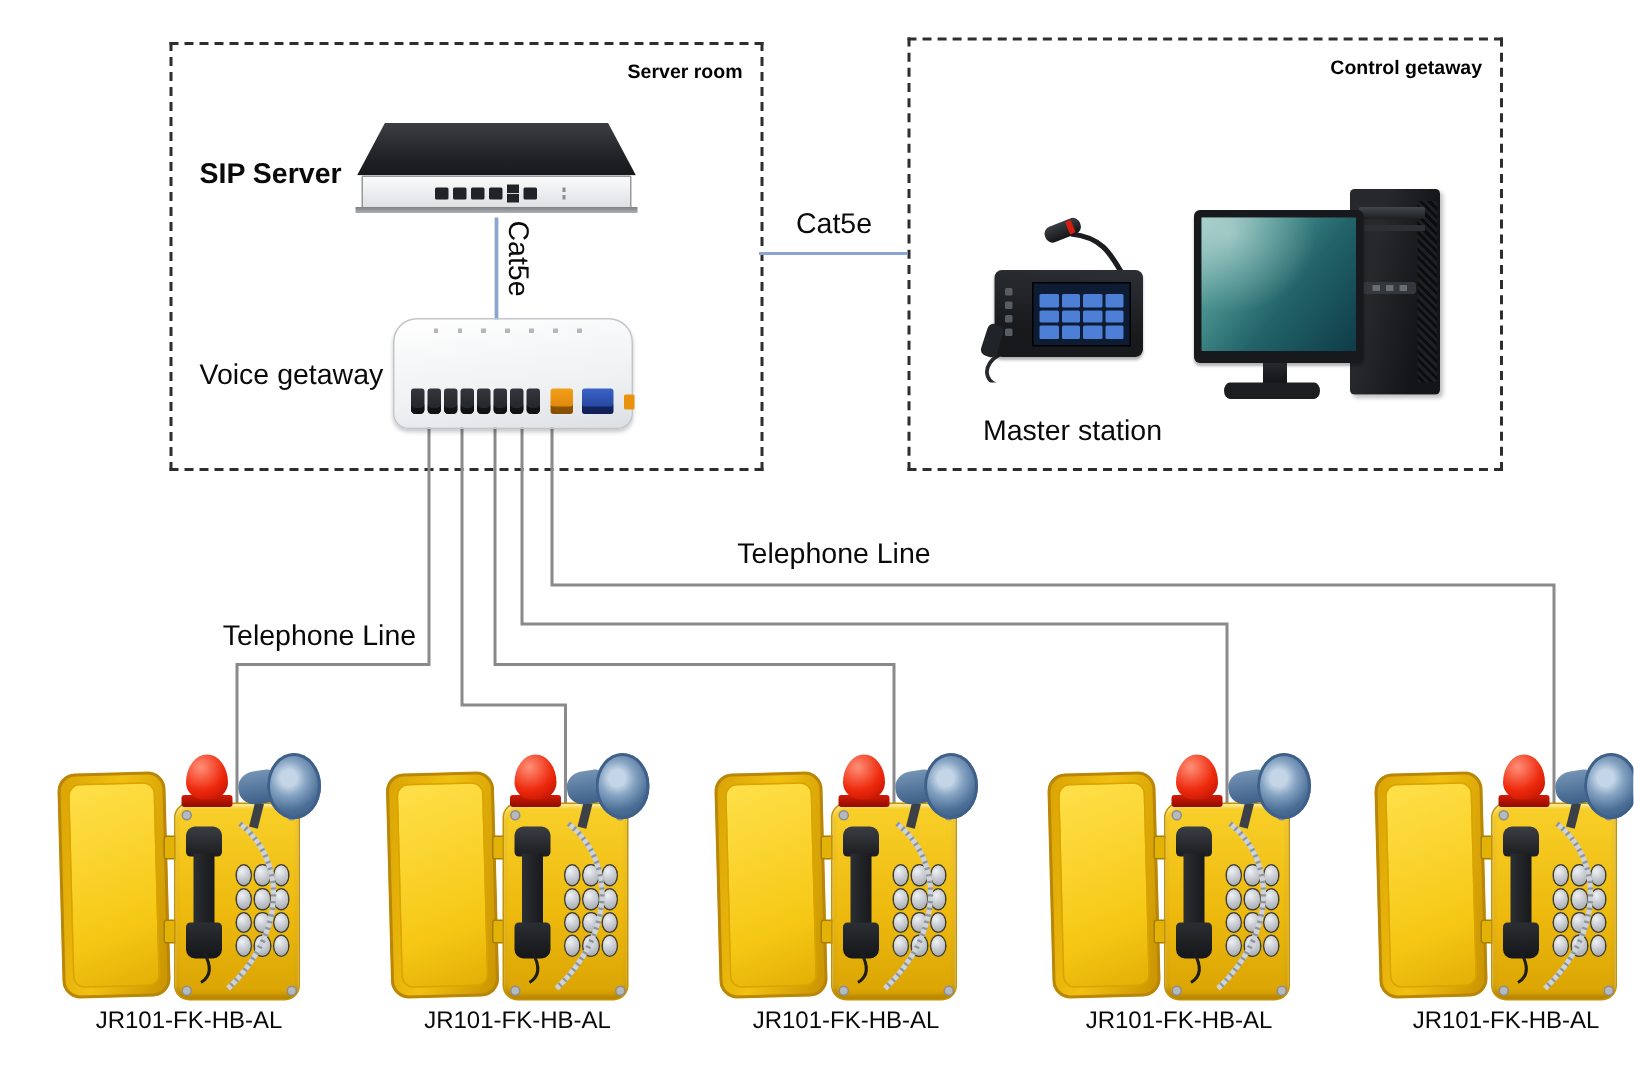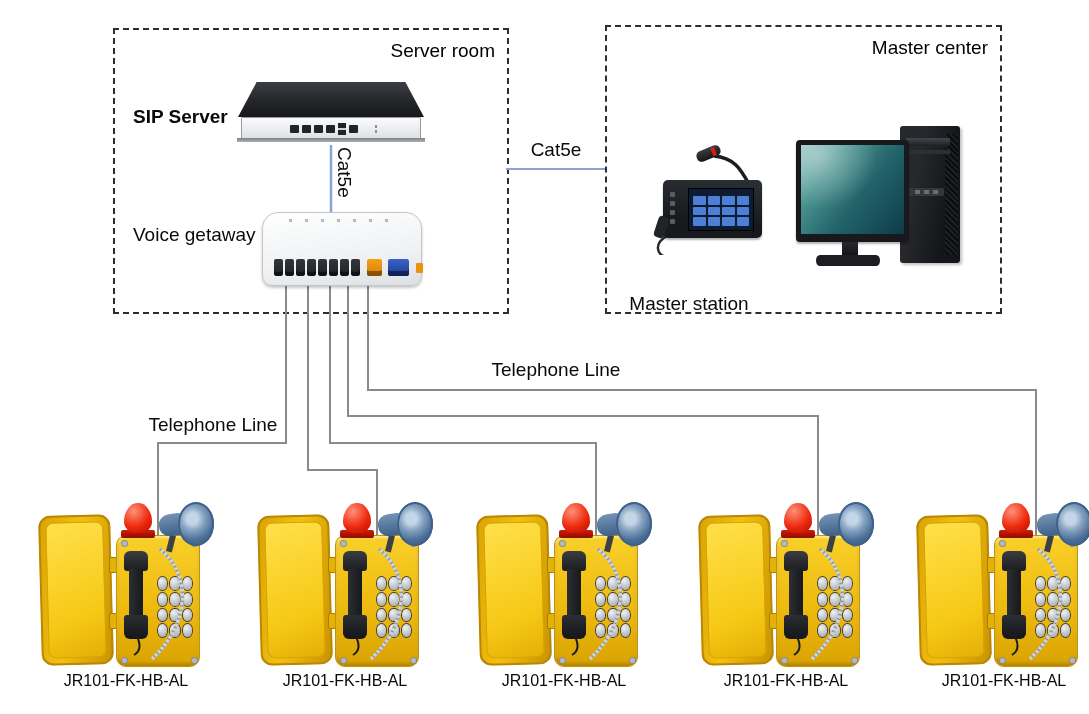--- a/index.html
+++ b/index.html
@@ -3,35 +3,35 @@
 <meta charset="utf-8">
 <style>
   html,body{margin:0;padding:0;background:#fff;}
   .canvas{position:relative;width:1089px;height:714px;background:#fff;
           font-family:"Liberation Sans",sans-serif;overflow:hidden;}
 
   
   .zone{position:absolute;border:2px dashed #2e2e2e;z-index:0;background:transparent;}
   .zone-server{left:113px;top:28px;width:392px;height:282px;}
   .zone-control{left:605px;top:25px;width:393px;height:285px;}
-  .zone-title{position:absolute;top:10px;right:12px;font-size:19px;font-weight:normal;color:#000;}
+  .zone-title{position:absolute;top:10px;right:12px;font-size:13px;font-weight:bold;color:#000;}
 
   
   .wires{position:absolute;left:0;top:0;z-index:1;}
 
   
   .lbl{position:absolute;font-size:19px;color:#0a0a0a;white-space:nowrap;z-index:3;}
   .lbl-center{text-align:center;}
   .lbl-sip{left:133px;top:106px;font-weight:bold;}
-  .lbl-gw{left:133px;top:224px;}
+  .lbl-gw{left:133px;top:240px;}
   .lbl-cat5v{left:333px;top:147px;writing-mode:vertical-rl;}
   .lbl-cat5h{left:507px;top:139px;width:98px;}
   .lbl-tl-left{left:113px;top:414px;width:200px;}
   .lbl-tl-right{left:456px;top:359px;width:200px;}
-  .lbl-ms{left:614px;top:277px;width:150px;margin-top:16px;}
+  .lbl-ms{left:640px;top:277px;width:150px;}
   .lbl-pc{left:808px;top:279px;width:150px;}
 
   
   .sip{position:absolute;left:235px;top:82px;width:192px;height:64px;z-index:2;}
   .sip-top{position:absolute;left:3px;right:3px;top:0;height:35px;
            background:linear-gradient(180deg,#3b3e43,#24262a 55%,#17181b);
            clip-path:polygon(10% 0,90% 0,100% 100%,0 100%);}
   .sip-front{position:absolute;left:6px;right:6px;top:35px;height:21px;
              background:linear-gradient(#fbfbfb,#dddfe1);border:1px solid #95999e;border-radius:1px;
              display:flex;align-items:center;}
@@ -135,21 +135,21 @@
 </style>
 </head>
 <body>
 
 <div class="canvas">
 
   <div class="zone zone-server">
     <div class="zone-title">Server room</div>
   </div>
   <div class="zone zone-control">
-    <div class="zone-title">Master center</div>
+    <div class="zone-title">Control getaway</div>
   </div>
 
   <svg class="wires" width="1089" height="714">
     <line x1="331" y1="145" x2="331" y2="216" stroke="#8aa5d2" stroke-width="2.5"></line>
     <line x1="506" y1="169" x2="605" y2="169" stroke="#8aa5d2" stroke-width="2"></line>
     <polyline points="286,284 286,443 158,443 158,536" fill="none" stroke="#8a8a8a" stroke-width="2"></polyline>
     <polyline points="308,284 308,470 377,470 377,536" fill="none" stroke="#8a8a8a" stroke-width="2"></polyline>
     <polyline points="330,284 330,443 596,443 596,536" fill="none" stroke="#8a8a8a" stroke-width="2"></polyline>
     <polyline points="348,284 348,416 818,416 818,536" fill="none" stroke="#8a8a8a" stroke-width="2"></polyline>
     <polyline points="368,284 368,390 1036,390 1036,536" fill="none" stroke="#8a8a8a" stroke-width="2"></polyline>

